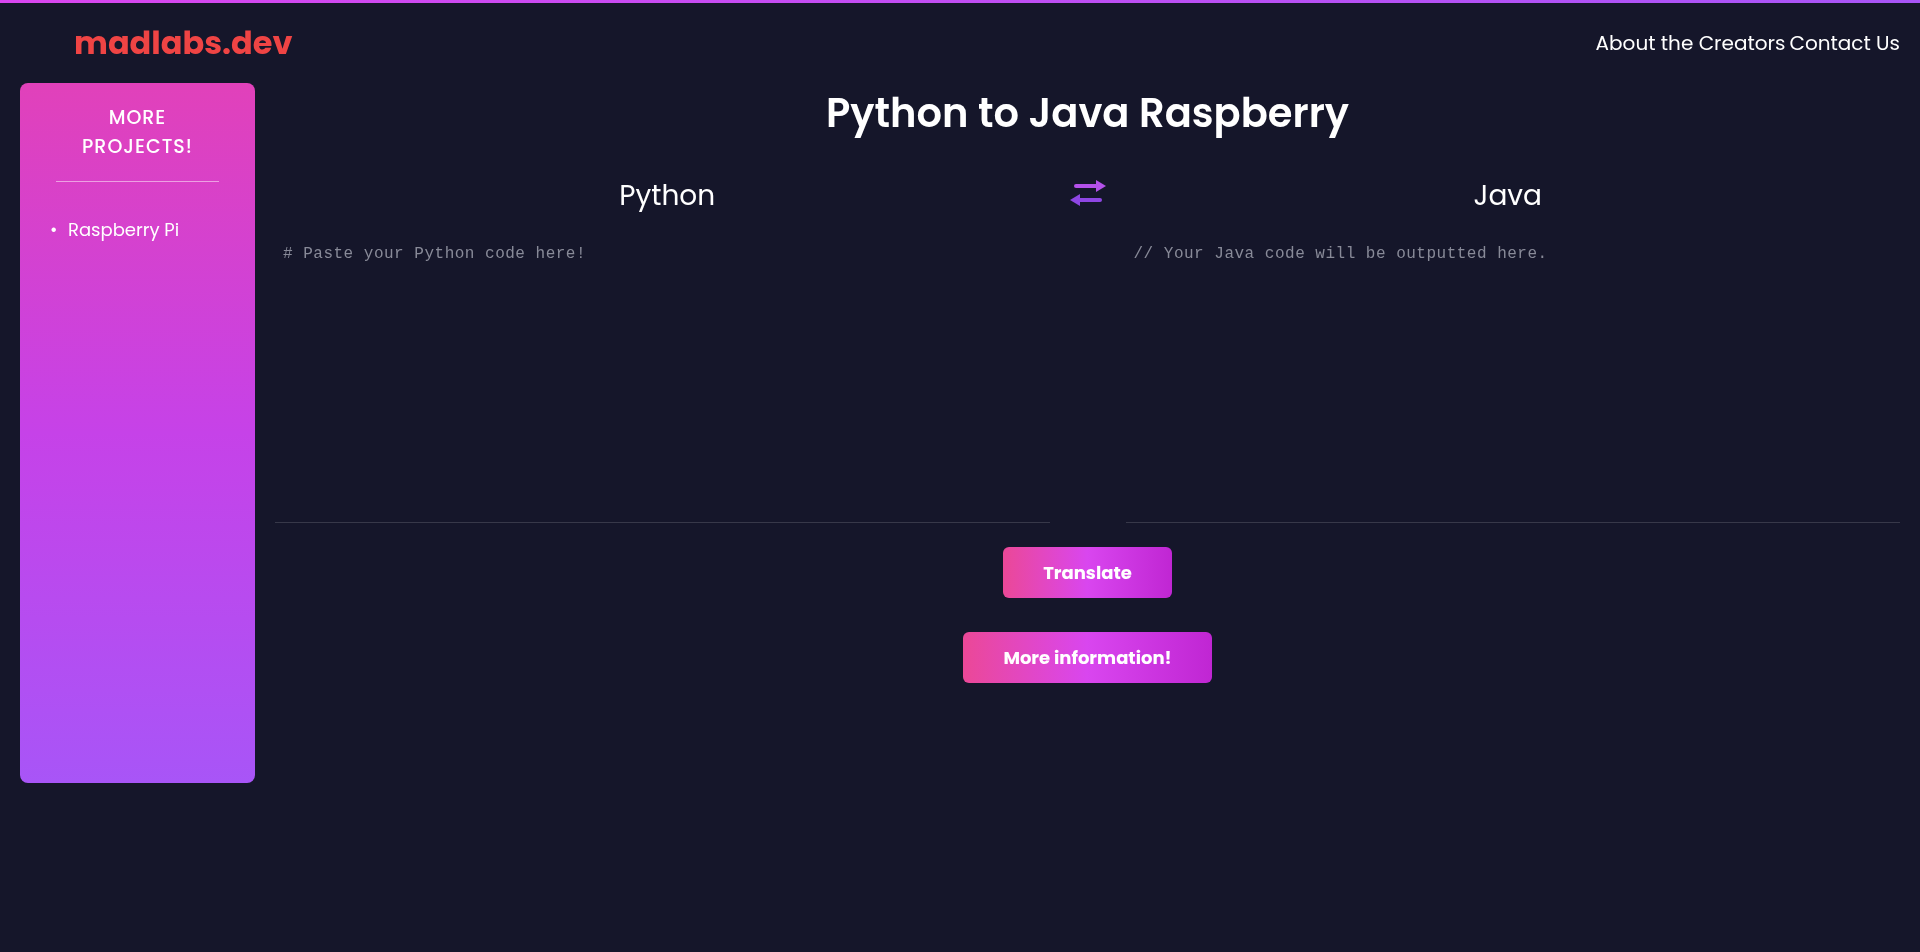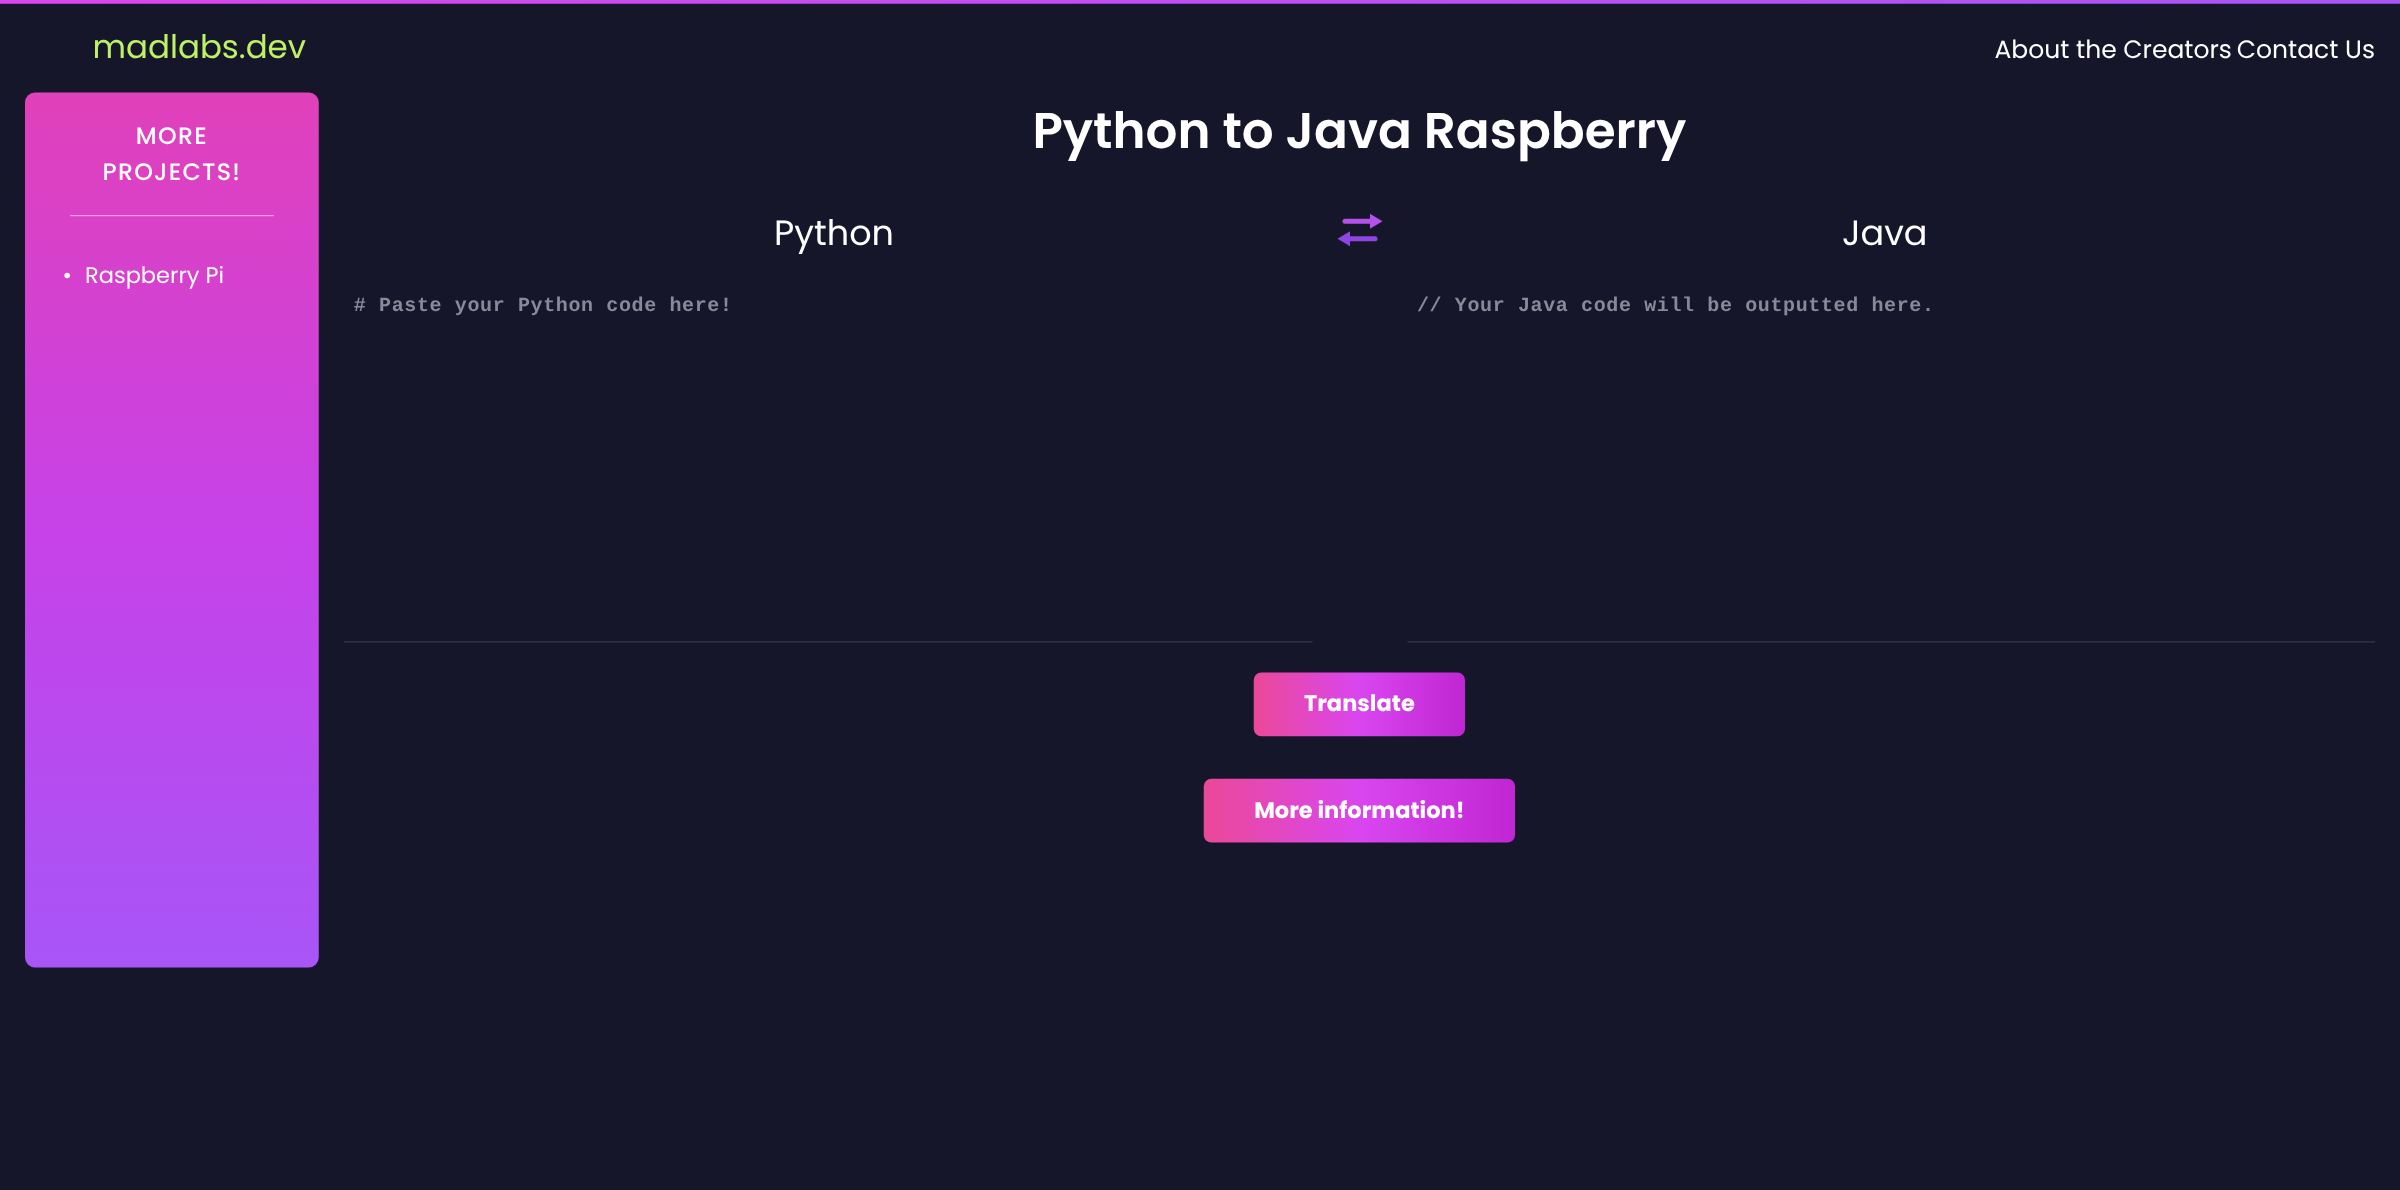--- a/index.html
+++ b/index.html
@@ -23,23 +23,23 @@
     }
     
     .header {
       display: flex;
       justify-content: space-between;
       align-items: center;
       padding: 16px 20px;
     }
     
     .logo {
-      font-size: 26px;
-      font-weight: 400;
-      color: #bef264;
+      font-size: 32px;
+      font-weight: 700;
+      color: #ef4444;
       padding-left: 54px;
     }
     
     .nav {
       display: flex;
       gap: 4px;
     }
     
     .nav a {
       color: #ffffff;
@@ -144,21 +144,20 @@
       border: none;
       border-bottom: 1px solid rgba(255, 255, 255, 0.15);
       color: #f0abfc;
       font-family: 'Courier New', Courier, monospace;
       font-size: 16px;
       letter-spacing: 0.5px;
       padding: 12px 8px;
       resize: none;
       outline: none;
       height: 290px;
-      font-weight: bold;
     }
     
     .code-box::placeholder {
       color: #888a98;
     }
     
     .buttons {
       display: flex;
       flex-direction: column;
       align-items: center;

